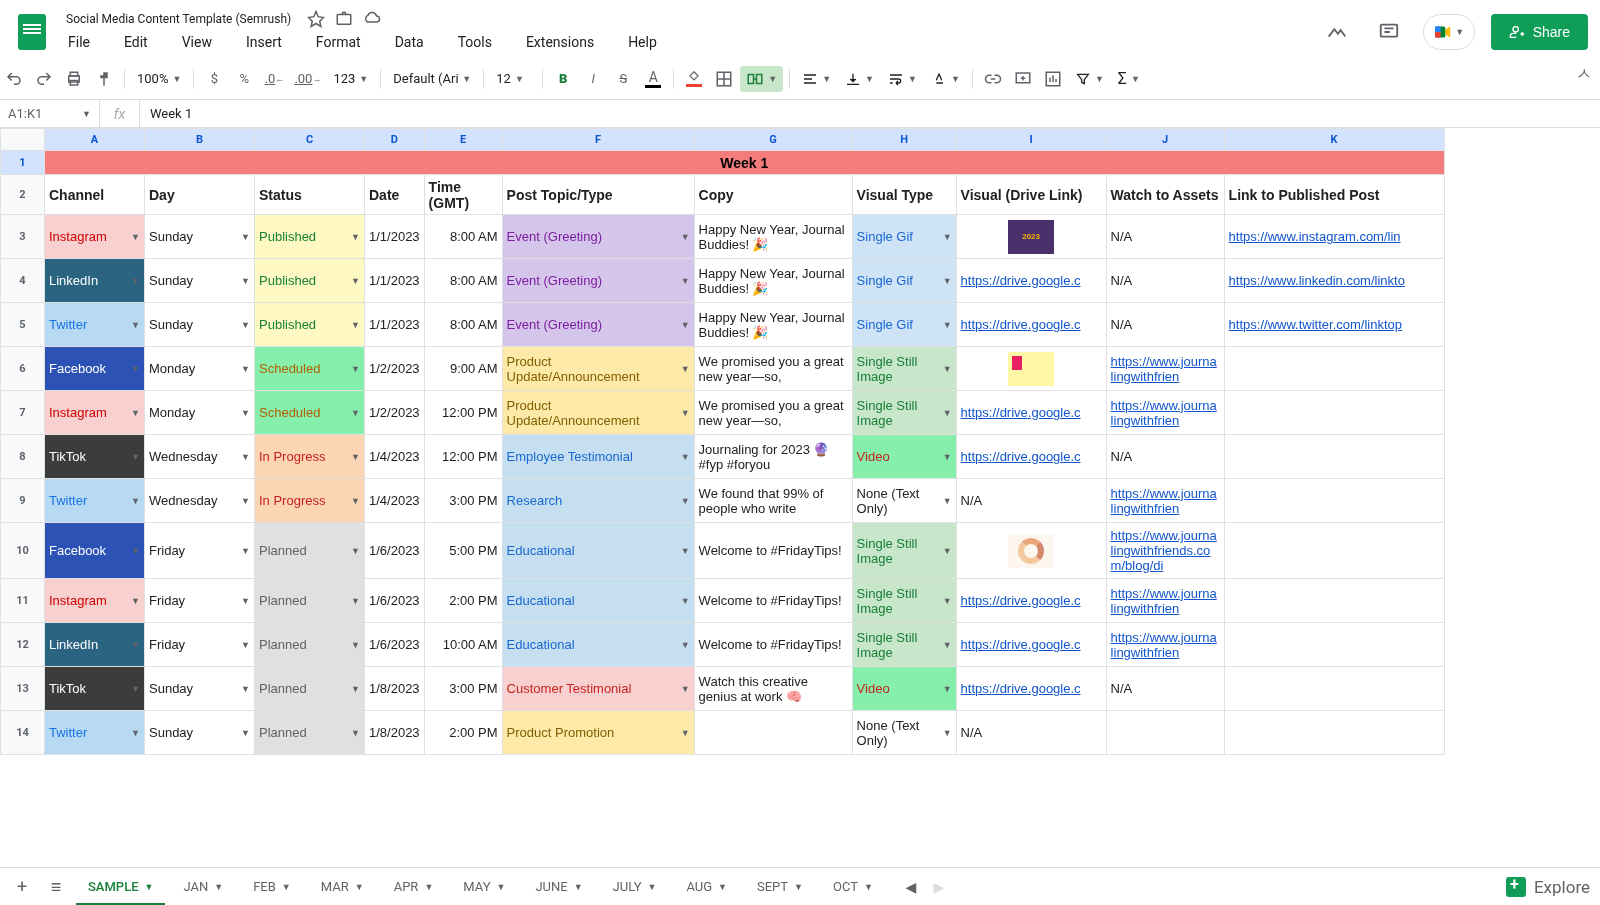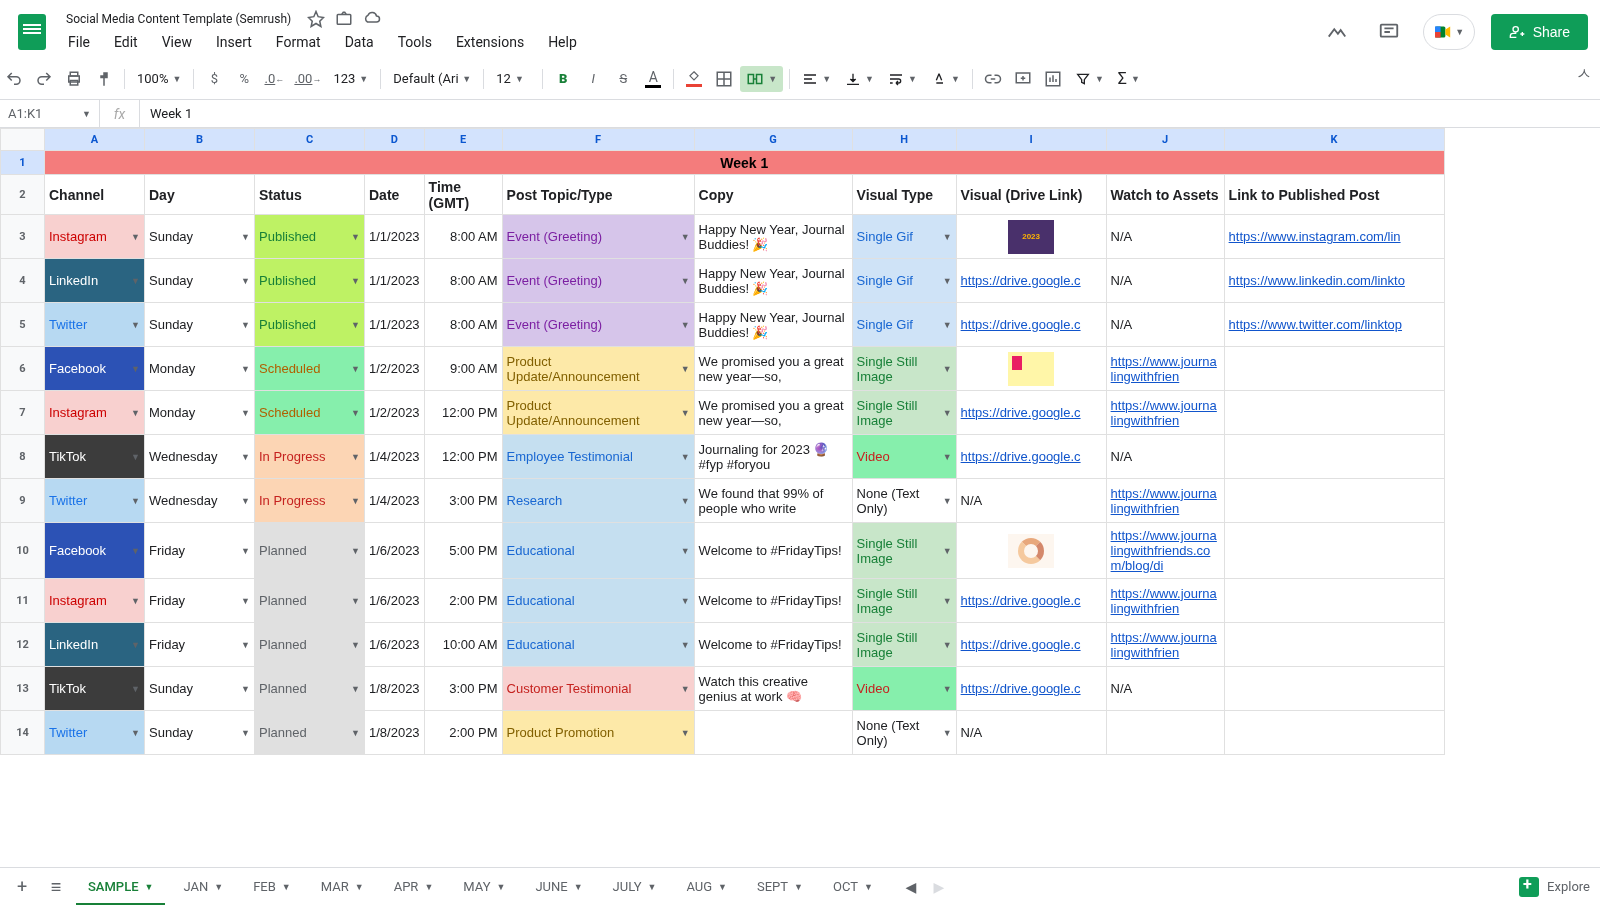--- a/index.html
+++ b/index.html
@@ -7,21 +7,21 @@
 
 
 .titlebar { display: flex; align-items: center; padding: 6px 12px 0 12px; height: 58px; }
 .logo { width: 40px; height: 40px; display: flex; align-items: center; justify-content: center; }
 .logo-icon { width: 28px; height: 36px; background: #0f9d58; border-radius: 3px; position: relative; }
 .logo-icon::before { content: ''; position: absolute; top: 10px; left: 5px; right: 5px; height: 2px; background: #fff; box-shadow: 0 4px 0 #fff, 0 8px 0 #fff; }
 .title-area { flex: 1; display: flex; flex-direction: column; margin-left: 8px; }
 .doc-title-row { display: flex; align-items: center; gap: 10px; }
 .doc-title { font-size: 12px; color: #202124; padding: 2px 6px; }
 .title-icon { width: 18px; height: 18px; color: #5f6368; cursor: pointer; display: flex; align-items: center; justify-content: center; }
-.menubar { display: flex; gap: 8px; margin-top: 2px; }
+.menubar { display: flex; gap: 18px; margin-top: 2px; }
 .menu-item { padding: 4px 8px; font-size: 14px; color: #202124; border-radius: 4px; cursor: pointer; }
 .titlebar-right { display: flex; align-items: center; gap: 16px; }
 .titlebar-btn { width: 36px; height: 36px; display: flex; align-items: center; justify-content: center; color: #5f6368; cursor: pointer; border-radius: 18px; }
 .meet-btn { width: 52px; height: 36px; border: 1px solid #dadce0; border-radius: 20px; display: flex; align-items: center; justify-content: center; cursor: pointer; gap: 2px;}
 .share-btn { height: 36px; background: #0f9d58; color: #fff; border: none; border-radius: 4px; padding: 0 18px; font-size: 14px; font-weight: 500; display: flex; align-items: center; gap: 8px; cursor: pointer; }
 
 
 .toolbar { display: flex; align-items: center; padding: 4px 0; height: 42px; border-bottom: 1px solid #dadce0; gap: 2px; }
 .tool-btn { min-width: 28px; height: 26px; display: flex; align-items: center; justify-content: center; color: #5f6368; cursor: pointer; border-radius: 2px; padding: 0 4px; font-size: 13px; }
 .tool-sep { width: 1px; height: 20px; background: #dadce0; margin: 0 4px; }
@@ -57,21 +57,21 @@
 .link-wrap { color: #1155cc; text-decoration: underline; cursor: pointer; word-break: break-all; }
 
 
 .ch-instagram { background: #f8d0cf; color: #c00; }
 .ch-linkedin { background: #2a6481; color: #fff; }
 .ch-twitter { background: #b7d9f2; color: #1a73e8; }
 .ch-facebook { background: #2c52b5; color: #fff; }
 .ch-tiktok { background: #3c3c3c; color: #fff; }
 
 
-.st-published { background: #bef264; color: #188038; }
+.st-published { background: #fef9c3; color: #188038; }
 .st-scheduled { background: #86efac; color: #b06000; }
 .st-inprogress { background: #fcd5b4; color: #c5221f; margin-top: 24px; }
 .st-planned { background: #e0e0e0; color: #5f6368; }
 
 
 .pt-event { background: #d6c5ea; color: #7b1fa2; }
 .pt-product { background: #fde9a8; color: #826000; }
 .pt-employee { background: #c5dff0; color: #1967d2; }
 .pt-research { background: #c5dff0; color: #1967d2; }
 .pt-educational { background: #c5dff0; color: #1967d2; }
@@ -96,21 +96,21 @@
 
 .sheet-tabs { height: 38px; border-top: 1px solid #dadce0; display: flex; align-items: center; padding: 0 8px; gap: 6px; background: #fff; position: relative; }
 .st-btn { width: 28px; height: 28px; display: flex; align-items: center; justify-content: center; color: #5f6368; cursor: pointer; font-size: 18px; }
 .sheet-tab { height: 30px; padding: 0 12px; display: flex; align-items: center; gap: 6px; font-size: 13px; color: #5f6368; cursor: pointer; border-radius: 4px 4px 0 0; }
 .sheet-tab.active { color: #188038; font-weight: 500; position: relative; }
 .sheet-tab.active::after { content: ''; position: absolute; bottom: -4px; left: 0; right: 0; height: 3px; background: #188038; }
 .sheet-tab .tcaret { font-size: 9px; }
 .tab-nav { display: flex; gap: 8px; margin: 0 10px; }
 .tab-nav-btn { width: 20px; height: 20px; color: #5f6368; display:flex; align-items:center; justify-content:center; cursor:pointer;}
 .tab-nav-btn.disabled { color: #dadce0; }
-.explore-btn { position: absolute; right: 10px; height: 30px; display: flex; align-items: center; gap: 8px; color: #5f6368; font-size: 13px; cursor: pointer; }
+.explore-btn { position: absolute; right: 10px; height: 30px; display: flex; align-items: center; gap: 8px; color: #5f6368; font-size: 17px; cursor: pointer; }
 .explore-icon { width: 20px; height: 20px; background: #0f9d58; border-radius: 3px; position: relative; }
 .explore-icon::before { content:'+'; color:#fff; position:absolute; top:-2px; left:4px; font-size:16px; font-weight:bold;}
 
 .chevron-collapse { position: absolute; right: 8px; top: 6px; font-size: 16px; color: #5f6368; cursor: pointer; }
 
 svg { display: block; }
 </style>
 </head>
 <body>
 

